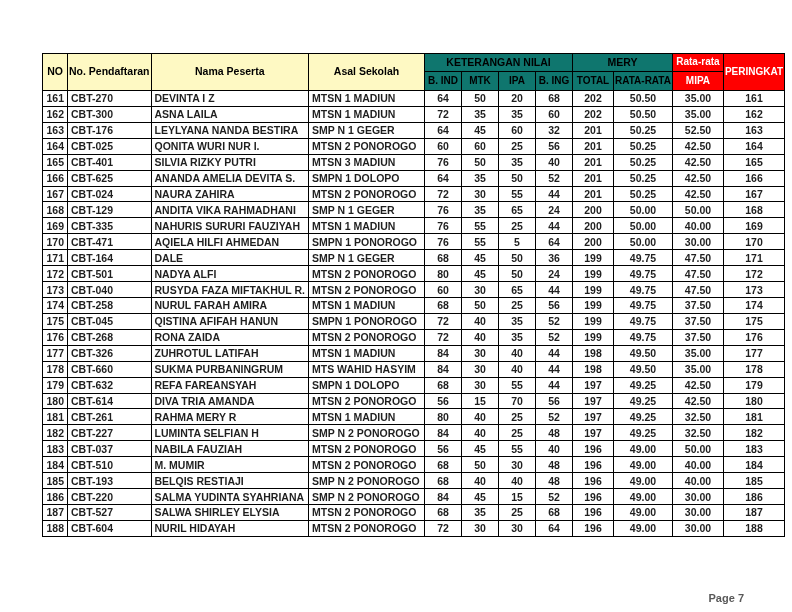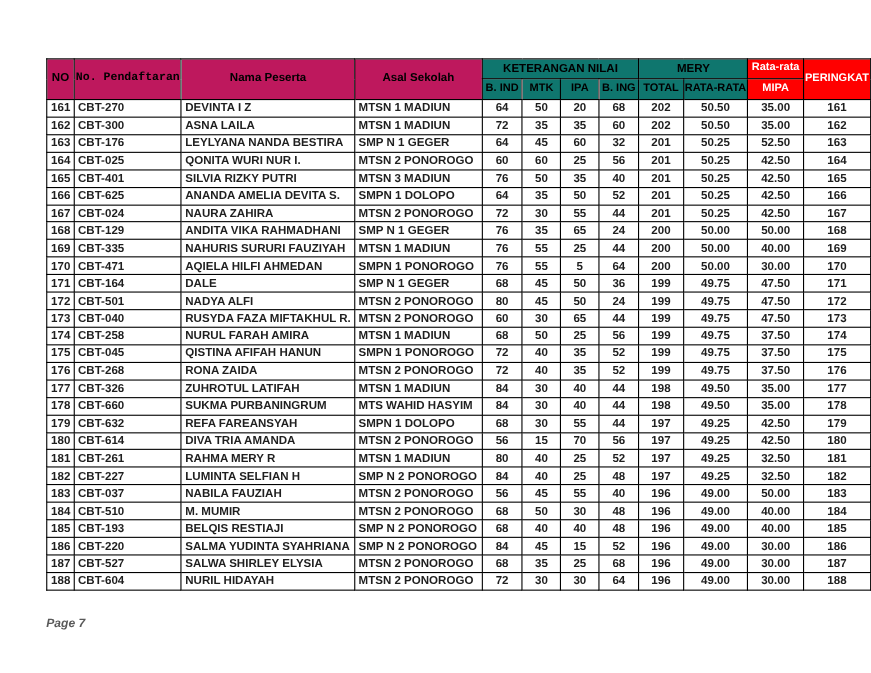--- a/index.html
+++ b/index.html
@@ -32,46 +32,45 @@
   }
   thead th {
     border: 2px solid #000;
     font-weight: bold;
     color: #000;
     padding: 0 1px;
     line-height: 1.05;
   }
   th.hdr-main { font-size: 10.5px; }
   th.hdr-sub  { font-size: 10px; }
-  th.wrap { white-space: normal; font-family: Liberation Mono, monospace; }
-  .green { background: #be185d; }
+  th.wrap { white-space: normal; }
+  .green { background: #fef9c3; }
   .blue  { background: #0f766e; }
   .red   { background: #FF0000; color: #ffffff !important; }
   tr.hrow1 { height: 18px; }
   tr.hrow2 { height: 19px; }
   tbody td {
     height: 15.93px;
     font-size: 10.5px;
     font-weight: bold;
     color: #1f1f1f;
     padding: 0 3px;
   }
   tbody td.al-right  { text-align: right; }
   tbody td.al-left   { text-align: left; }
   tbody td.al-center { text-align: center; }
   .page-footer {
     position: absolute;
     left: 42px;
-    top: 561px;
+    top: 592px;
     width: 702px;
-    text-align: left;
+    text-align: right;
     font-size: 11px;
     font-weight: bold;
     color: #595959;
-    font-style: italic;
   }
 </style>
 </head>
 <body>
 
 <div class="sheet">
 
   <table class="results">
     <colgroup>
       <col style="width:25px">

